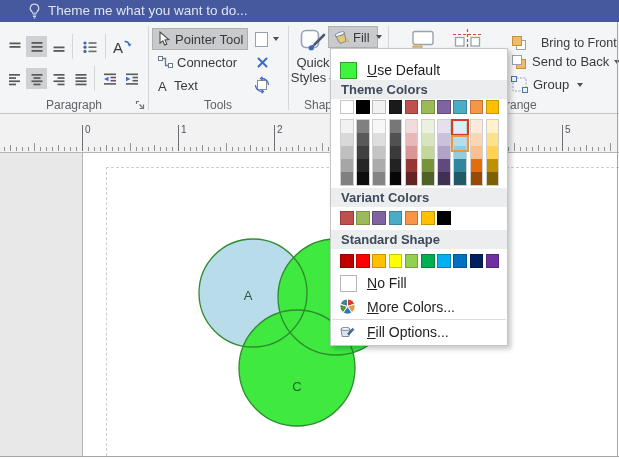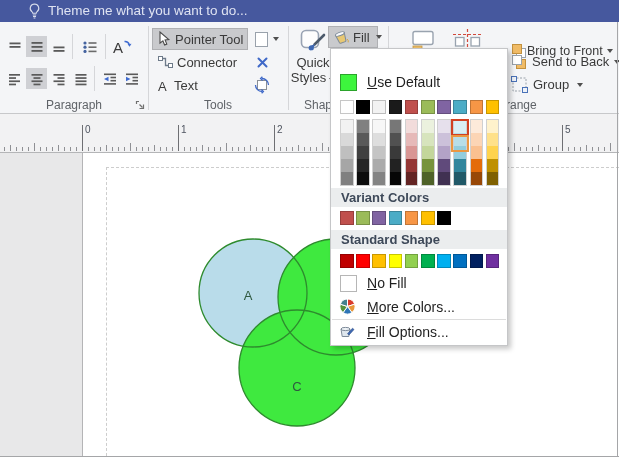--- a/index.html
+++ b/index.html
@@ -261,21 +261,21 @@
         </svg>
     </div>
     <div class="bigbtn" style="left:444px;top:27px;width:46px;height:66px">
       <svg width="31" height="21" style="margin-top:2px">
           <line x1="15.5" y1="0" x2="15.5" y2="21" stroke="#d2493c" stroke-width="1.2" stroke-dasharray="3 2"></line>
           <line x1="1" y1="5.5" x2="30" y2="5.5" stroke="#d2493c" stroke-width="1.2" stroke-dasharray="3 2"></line>
           <rect x="3.5" y="8.5" width="8.5" height="8.5" fill="#fff" stroke="#99a3af" stroke-width="1.3"></rect>
           <rect x="19" y="8.5" width="8.5" height="8.5" fill="#fff" stroke="#99a3af" stroke-width="1.3"></rect>
         </svg>
     </div>
-    <div class="rbtn arr" style="left:506px;top:40px;width:112px;height:21px;gap:0">
+    <div class="rbtn arr" style="left:506px;top:32px;width:112px;height:21px;gap:14px">
       <svg width="16" height="16">
           <rect x="5.5" y="5.5" width="9" height="9" fill="#fff" stroke="#9aa2aa"></rect>
           <rect x="1.5" y="1.5" width="9" height="9" fill="#f0bb66" stroke="#c3913e"></rect>
         </svg>
       <span>Bring to Front</span>
         <span class="caret" style="margin-left:auto"></span>
     </div>
     <div class="rbtn" style="left:506px;top:51px;width:110px;height:21px;gap:5px">
       <svg width="16" height="16">
           <rect x="5.5" y="5.5" width="9" height="9" fill="#f0bb66" stroke="#c3913e"></rect>
@@ -418,24 +418,25 @@
       <circle cx="336" cy="297" r="58" fill="#3fe93f"></circle>
       <circle cx="297" cy="368" r="58" fill="#3fe93f"></circle>
       <circle cx="253" cy="293" r="54" fill="none" stroke="#2e8b2e" stroke-width="1.3"></circle>
       <circle cx="336" cy="297" r="58" fill="none" stroke="#2e8b2e" stroke-width="1.3"></circle>
       <circle cx="297" cy="368" r="58" fill="none" stroke="#2e8b2e" stroke-width="1.3"></circle>
       <text x="248" y="300" text-anchor="middle" font-size="13" fill="#2f5940" font-family="Liberation Sans, sans-serif">A</text>
       <text x="297" y="391" text-anchor="middle" font-size="13" fill="#2f5940" font-family="Liberation Sans, sans-serif">C</text>
     </svg>
 
   <div class="dropdown">
-    <div class="mi" style="top:20px;height:27px;line-height:27px">
+    <div class="mi" style="top:8px;height:27px;line-height:27px">
       <span class="misw" id="udsw" style="top: 5px; background: rgb(61, 245, 61); border-color: rgb(43, 163, 43);"></span>
       <span class="milabel"><u>U</u>se Default</span>
     </div>
+    <div class="mhead" style="top:31px;height:19px;line-height:19px">Theme Colors</div>
     <div id="grid">
         <div class="sw" style="left: 9px; top: 51px; background: rgb(255, 255, 255);"></div>
         <div class="strip" style="left: 9px; top: 70px;">
           <div class="cell" style="background: rgb(242, 242, 242);"></div>
           <div class="cell" style="background: rgb(217, 217, 217);"></div>
           <div class="cell" style="background: rgb(191, 191, 191);"></div>
           <div class="cell" style="background: rgb(166, 166, 166);"></div>
           <div class="cell" style="background: rgb(128, 128, 128);"></div>
         </div>
         <div class="sw" style="left: 25.2px; top: 51px; background: rgb(0, 0, 0);"></div>

